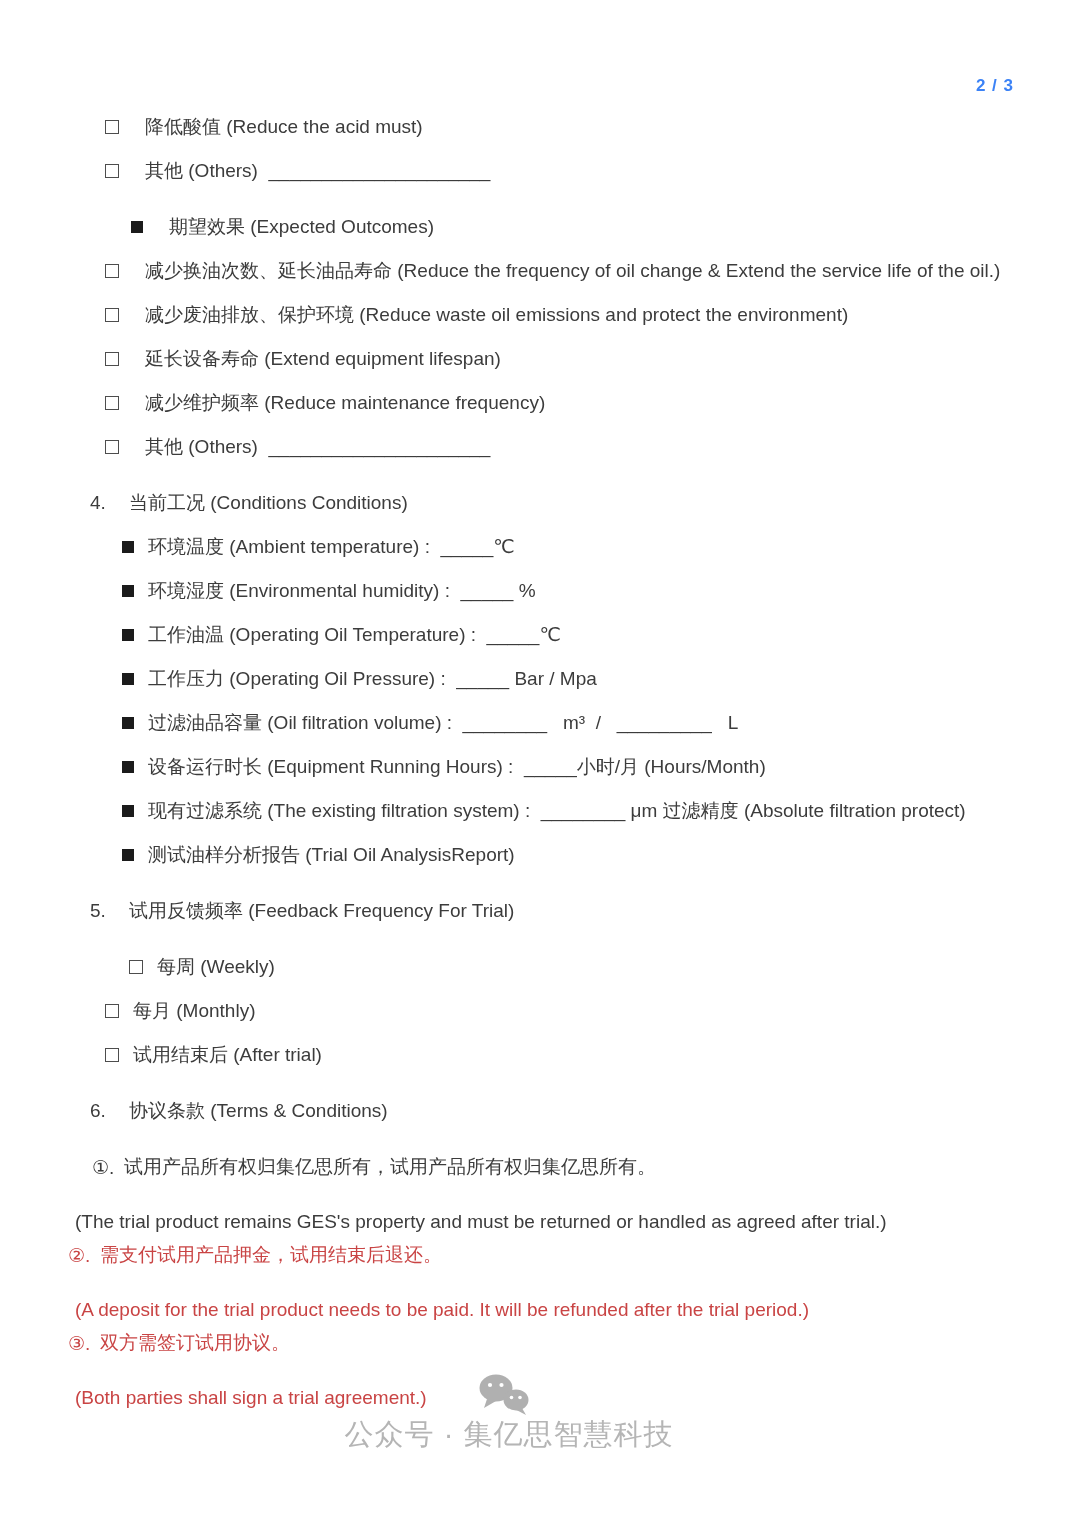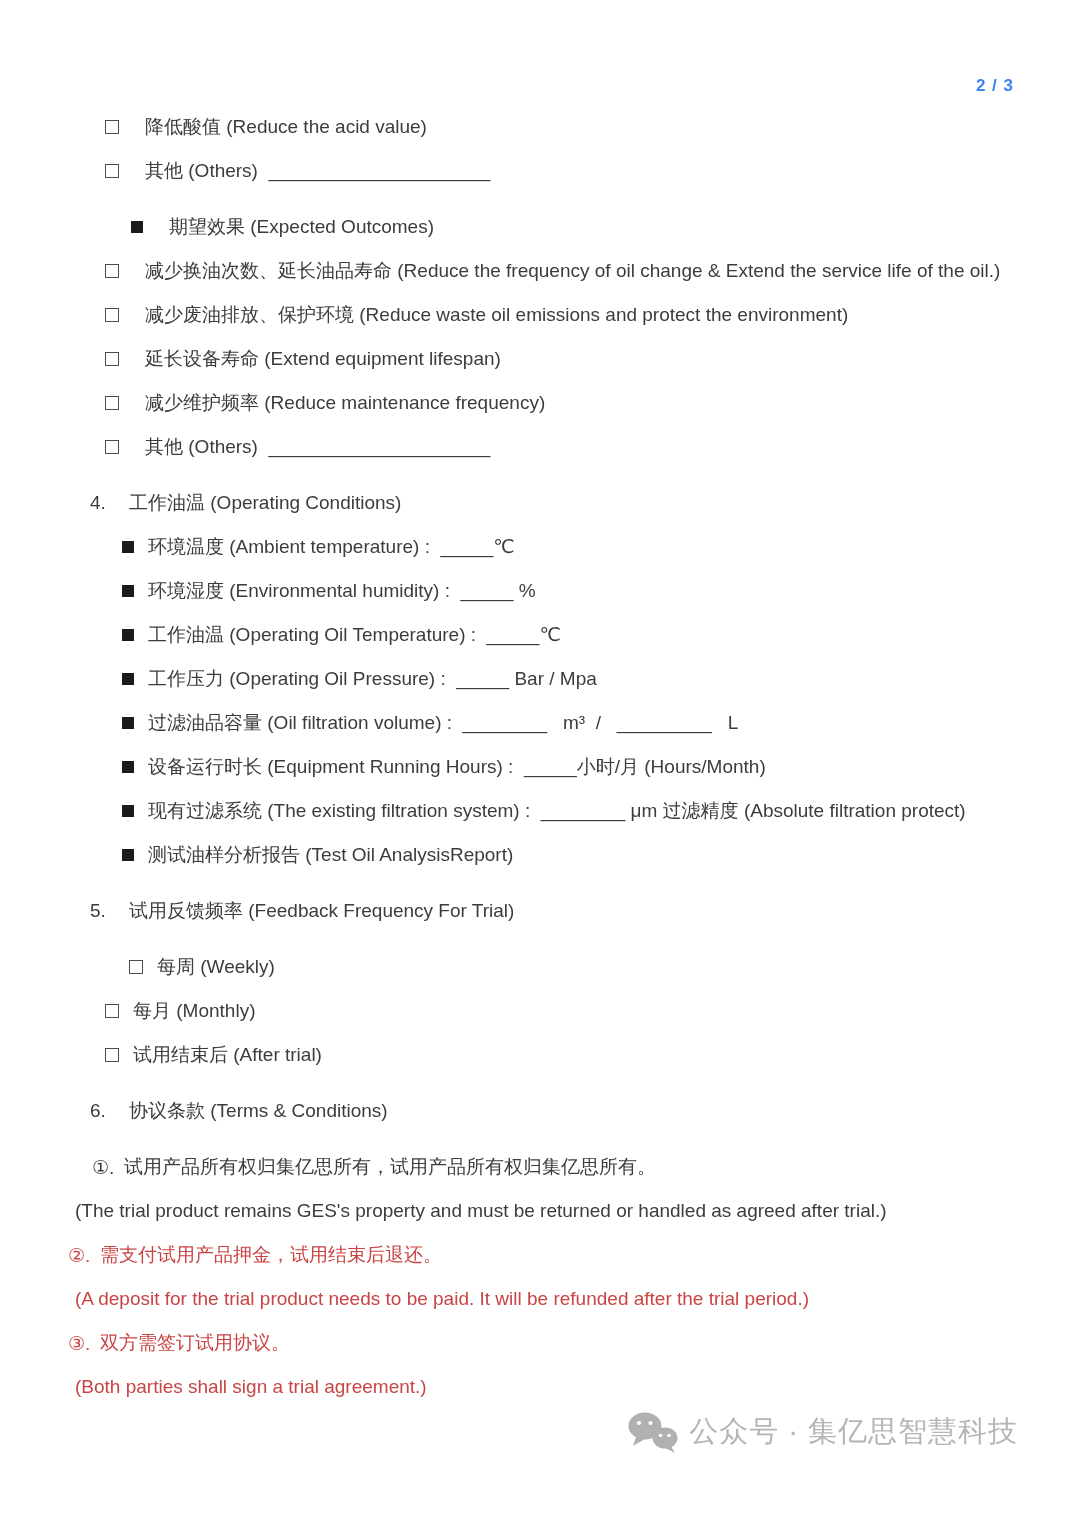--- a/index.html
+++ b/index.html
@@ -26,44 +26,44 @@
 
   
   .s5 .cb { margin-left:105px; }
   .s5 .cb + .txt { margin-left:14px; }
 
   
   .head .num { margin-left:66px; width:39px; flex:none; }
 
   
   .term .num { margin-left:68px; width:32px; flex:none; }
-  .term-en { padding-left:75px; }
+  .term-en { padding-left:75px;align-items:flex-end; }
   .red { color:#c94444; }
 
   .pagenum {
     position:absolute; top:76px; right:66px;
     font-size:17px; font-weight:600; color:#3b82f6; letter-spacing:1px;
   }
 
   .footer {
     height:46px; display:flex; align-items:center; justify-content:flex-end;
-    padding-right:62px; color:#b5b5b5; font-size:29px; letter-spacing:1px;
+    padding-right:62px; color:#b5b5b5; font-size:29px; letter-spacing:1px;flex-direction:column;
   }
   .footer .wicon { width:52px; height:42px; margin-right:10px; flex:none; }
 </style>
 </head>
 <body>
 
 <div class="pagenum">2 / 3</div>
 
 <div class="page">
 
   <div class="row">
     <span class="cb"></span>
-    <span class="txt">降低酸值 (Reduce the acid value)</span>
+    <span class="txt">降低酸值 (Reduce the acid must)</span>
   </div>
   <div class="row">
     <span class="cb"></span>
     <span class="txt">其他 (Others)  _____________________</span>
   </div>
 
   <div class="row gap">
     <span class="sq"></span>
     <span class="txt">期望效果 (Expected Outcomes)</span>
   </div>
@@ -83,21 +83,21 @@
     <span class="cb"></span>
     <span class="txt">减少维护频率 (Reduce maintenance frequency)</span>
   </div>
   <div class="row">
     <span class="cb"></span>
     <span class="txt">其他 (Others)  _____________________</span>
   </div>
 
   <div class="row head gap">
     <span class="num">4.</span>
-    <span>工作油温 (Operating Conditions)</span>
+    <span>当前工况 (Conditions Conditions)</span>
   </div>
   <div class="s4">
     <div class="row">
       <span class="sq"></span>
       <span class="txt">环境温度 (Ambient temperature) :  _____℃</span>
     </div>
     <div class="row">
       <span class="sq"></span>
       <span class="txt">环境湿度 (Environmental humidity) :  _____ %</span>
     </div>
@@ -116,21 +116,21 @@
     <div class="row">
       <span class="sq"></span>
       <span class="txt">设备运行时长 (Equipment Running Hours) :  _____小时/月 (Hours/Month)</span>
     </div>
     <div class="row">
       <span class="sq"></span>
       <span class="txt">现有过滤系统 (The existing filtration system) :  ________ μm 过滤精度 (Absolute filtration protect)</span>
     </div>
     <div class="row">
       <span class="sq"></span>
-      <span class="txt">测试油样分析报告 (Test Oil AnalysisReport)</span>
+      <span class="txt">测试油样分析报告 (Trial Oil AnalysisReport)</span>
     </div>
   </div>
 
   <div class="row head gap">
     <span class="num">5.</span>
     <span>试用反馈频率 (Feedback Frequency For Trial)</span>
   </div>
   <div class="s5">
     <div class="row gap">
       <span class="cb"></span>

